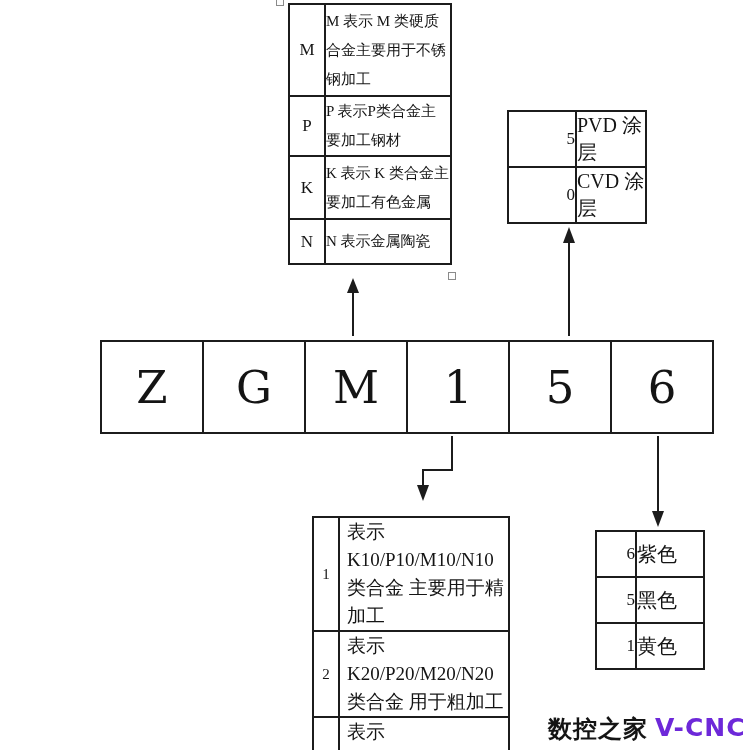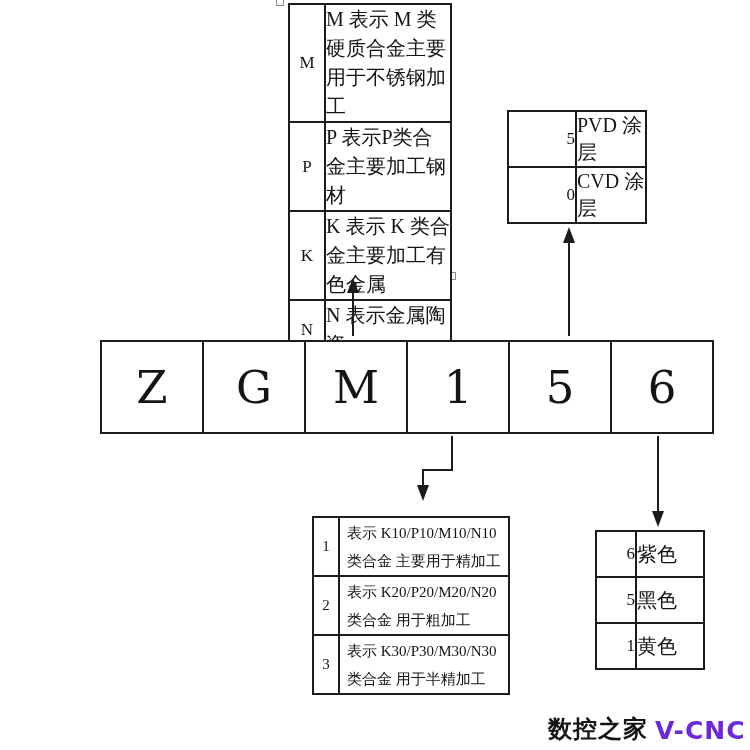--- a/index.html
+++ b/index.html
@@ -11,21 +11,21 @@
   .abs{position:absolute;}
   table.tbl{border-collapse:collapse;table-layout:fixed;background:#fff;}
   table.tbl td{
     border:2px solid #1c1c1c;padding:0;vertical-align:middle;
     font-family:"Liberation Serif","DejaVu Serif",serif;color:#141414;
   }
   td.key{
     text-align:center;font-family:"DejaVu Serif",serif;font-size:17px;
   }
   td.desc{
-    padding:2px 4px 2px 8px;font-size:20px;line-height:29px;text-align:left;
+    padding:2px 4px 2px 8px;font-size:15px;line-height:29px;text-align:left;
   }
   td.numr{text-align:right;padding-right:7px;font-family:"DejaVu Serif",serif;font-size:17px;}
   td.lbl{padding-left:8px;font-size:20px;}
   
   #type-table{left:288px;top:3px;width:164px;}
   #type-table col.c1{width:36px;}
   #type-table tr.r1 td{height:90px;}
   #type-table tr.r2 td{height:57px;}
   #type-table tr.r3 td{height:61px;}
   #type-table tr.r4 td{height:43px;}
@@ -35,37 +35,37 @@
   #coating-table tr td{height:44px;}
   
   #code-row{left:100px;top:340px;width:600px;}
   #code-row td{
     width:100px;height:90px;text-align:center;
     font-family:"DejaVu Serif",serif;font-size:45px;font-weight:400;
   }
   
   #grade-table{left:312px;top:516px;width:198px;}
   #grade-table col.c1{width:26px;}
-  #grade-table td.desc{font-size:15px;line-height:28px;padding-left:7px;margin-left:16px;}
+  #grade-table td.desc{font-size:19px;line-height:28px;padding-left:7px;margin-left:16px;}
   #grade-table tr td{height:57px;}
   #grade-table td.key{font-size:15px;}
   
   #color-table{left:595px;top:530px;width:110px;}
   #color-table col.c1{width:40px;}
   #color-table tr td{height:44px;}
   
   .handle{
     width:8px;height:8px;background:#fdfdfd;border:1px solid #8a8a8a;box-sizing:border-box;
   }
   #handle-tl{left:276px;top:-2px;}
   #handle-br{left:448px;top:272px;}
   
   #arrows{left:0;top:0;pointer-events:none;}
   
-  #logo{left:548px;top:713px;display:flex;align-items:flex-end;gap:7px;white-space:nowrap;}
+  #logo{left:548px;top:713px;display:flex;align-items:flex-start;gap:7px;white-space:nowrap;}
   #logo .site{
     font-family:"DejaVu Sans","Liberation Sans",sans-serif;
     font-weight:bold;font-size:24px;color:#141414;letter-spacing:1px;
   }
   #logo .brand{
     font-family:"DejaVu Sans","Liberation Sans",sans-serif;
     font-weight:bold;font-size:25px;letter-spacing:1px;color:#be7d12;
   }
 </style>
 </head>

